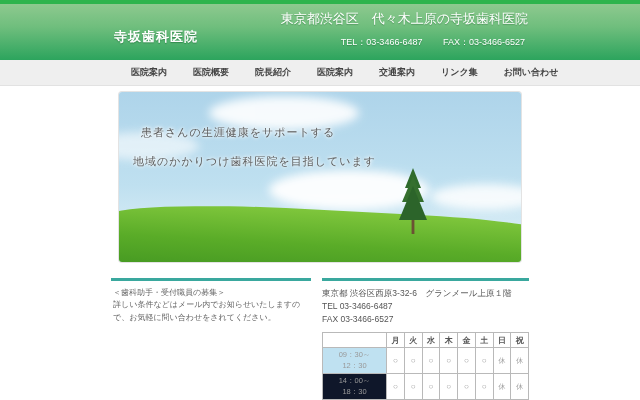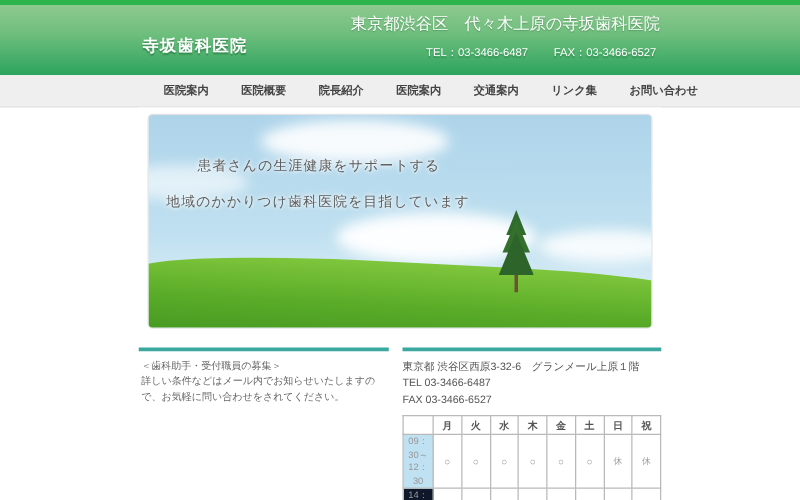--- a/index.html
+++ b/index.html
@@ -24,39 +24,39 @@
 
   
   .hero { position:relative; width:402px; height:170px; margin:0 auto; border-radius:3px; overflow:hidden; background:linear-gradient(180deg,#aed4ea 0%,#bfe0f0 55%,#d9edf6 85%); box-shadow:0 0 0 1px #e3e3e3; }
   .cloud { position:absolute; background:#fff; border-radius:50%; filter:blur(5px); }
   .cloud.c1 { left:90px; top:4px; width:150px; height:34px; opacity:.9; }
   .cloud.c2 { left:150px; top:78px; width:160px; height:40px; opacity:.95; }
   .cloud.c3 { left:-30px; top:40px; width:110px; height:28px; opacity:.6; }
   .cloud.c4 { right:-20px; top:92px; width:110px; height:26px; opacity:.85; }
   .grass { position:absolute; left:-14px; bottom:-26px; width:440px; height:78px; background:linear-gradient(180deg,#7fc63c 0%,#5aac28 45%,#3e9220 100%); transform:rotate(3deg); border-radius:45% 30% 0 0 / 18px 10px 0 0; }
   .hero-tree { position:absolute; left:280px; top:76px; }
-  .hero-line1 { position:absolute; left:39px; top:33px; font-size:11px; color:#5c5c5c; text-shadow:0 0 3px #fff,0 0 5px #fff; letter-spacing:1px; }
+  .hero-line1 { position:absolute; left:22px; top:33px; font-size:11px; color:#5c5c5c; text-shadow:0 0 3px #fff,0 0 5px #fff; letter-spacing:1px; }
   .hero-line2 { position:absolute; left:14px; top:62px; font-size:11px; color:#5c5c5c; text-shadow:0 0 3px #fff,0 0 5px #fff; letter-spacing:1px; }
 
   
   .cols { width:418px; margin:16px auto 0; display:flex; justify-content:space-between; }
   .col-left { width:200px; border-top:3px solid #3aa89e; }
   .col-right { width:207px; border-top:3px solid #3aa89e; }
 
   .news-heading { font-size:10.5px; font-weight:bold; color:#333; padding:6px 2px 4px; border-bottom:1px solid #ccc; }
   .news-body { font-size:8px; color:#666; line-height:1.55; padding:6px 2px 0; }
   .news-body p { margin-bottom:8px; }
 
   .clinic-info { font-size:8.5px; color:#555; line-height:1.5; padding:6px 0 4px; }
 
   table.schedule { width:100%; border-collapse:collapse; margin-top:3px; font-size:8px; color:#555; }
   table.schedule th, table.schedule td { border:1px solid #b9b9b9; text-align:center; }
   table.schedule thead th { height:15px; font-weight:bold; background:#fff; }
   table.schedule td { height:26px; color:#999; }
-  td.time-cell { font-size:7.5px; line-height:1.4; color:#555; width:24px; }
+  td.time-cell { font-size:7.5px; line-height:1.4; color:#555; width:64px; }
   td.time-am { background:#bfe1f1; }
   td.time-pm { background:#0f172a; }
   td.closed { font-size:7px; color:#666; }
 </style>
 </head>
 <body>
 
 <div class="page">
 
   <div class="header">

